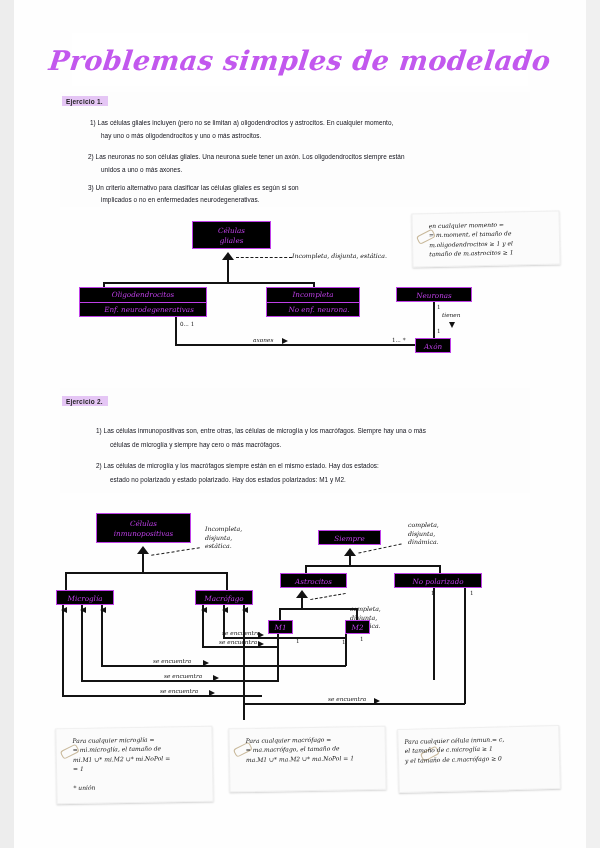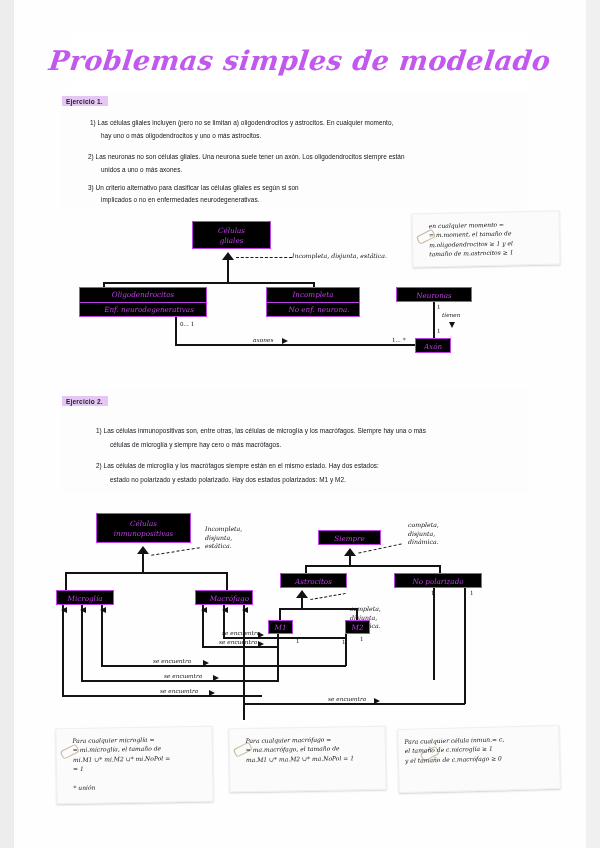--- a/index.html
+++ b/index.html
@@ -205,21 +205,21 @@
   <div class="dash" style="left:151px;top:551px;width:49px;transform:rotate(-9deg);"></div>
   <div class="ann" style="left:205px;top:525px;">Incompleta,
 disjunta,
 estática.</div>
 
   <div class="uml" style="left:56px;top:590px;width:58px;height:15px;">
     <span class="cap" style="padding:2.5px 3px;">Microglía</span>
   </div>
 
   <div class="uml" style="left:195px;top:590px;width:58px;height:15px;">
-    <span class="cap" style="padding:2.5px 3px;text-align:right;">Macrófago</span>
+    <span class="cap" style="padding:2.5px 3px;">Macrófago</span>
   </div>
 
   <div class="uml" style="left:318px;top:530px;width:63px;height:15px;">
     <span class="cap" style="padding:2.5px 3px;">Siempre</span>
   </div>
   <div class="tri" style="left:344px;top:548px;"></div>
   <div class="ln lnv" style="left:349px;top:555px;height:11px;"></div>
   <div class="ln lnh" style="left:305px;top:565px;width:136px;"></div>
   <div class="ln lnv" style="left:305px;top:565px;height:9px;"></div>
   <div class="ln lnv" style="left:439px;top:565px;height:9px;"></div>

